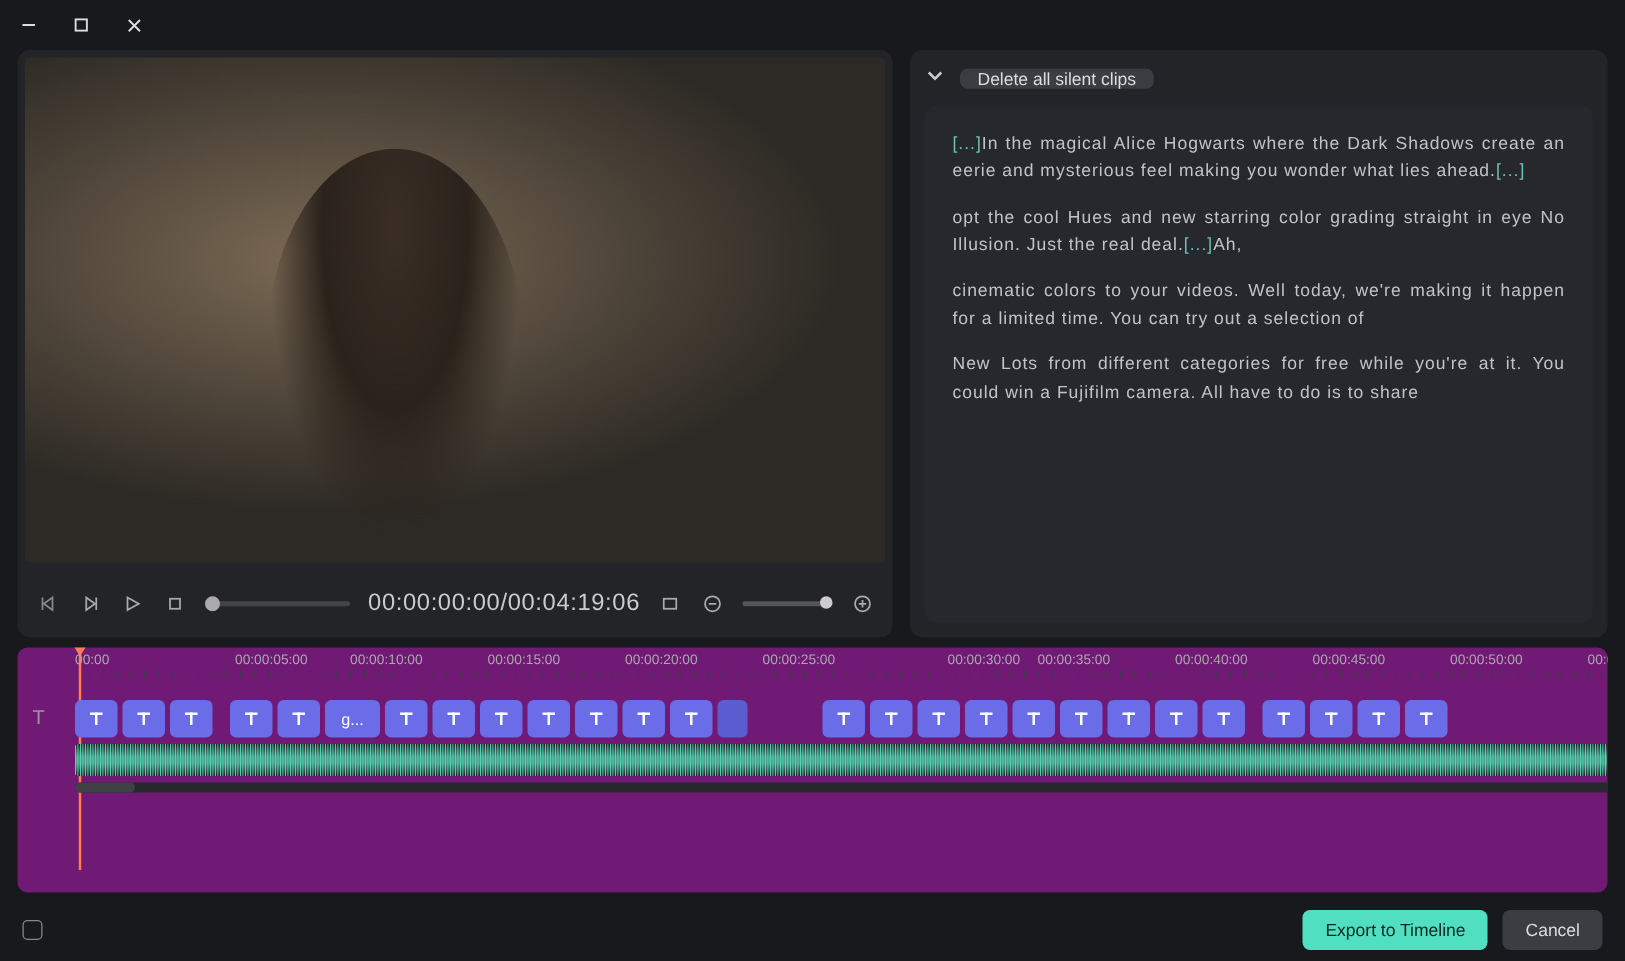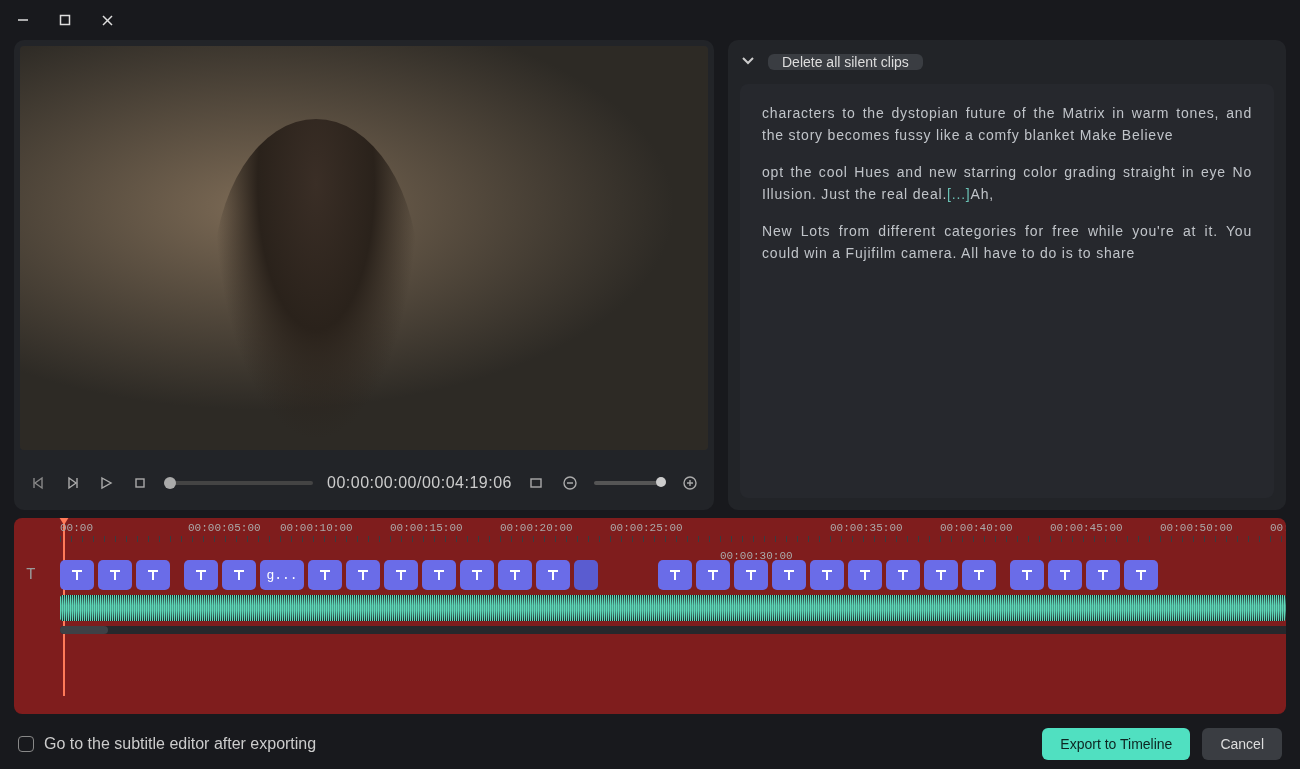--- a/index.html
+++ b/index.html
@@ -95,21 +95,21 @@
 .seek-thumb {
   position: absolute;
   left: 0;
   top: -4px;
   width: 12px;
   height: 12px;
   background: #aaa;
   border-radius: 50%;
 }
 .timecode {
-  font-size: 16px;
+  font-size: 19px;
   color: #ccc;
   letter-spacing: .5px;
 }
 .zoom-slider {
   width: 72px;
   height: 4px;
   background: #555;
   border-radius: 2px;
   position: relative;
 }
@@ -184,26 +184,25 @@
   position: relative;
 }
 .transcript-body::-webkit-scrollbar { width: 7px; }
 .transcript-body::-webkit-scrollbar-thumb { background: #4a4d52; border-radius: 3px; }
 .token { color: #6ac2b5; }
 .para { margin-bottom: 14px; }
 
 .timeline-panel {
   margin: 8px 14px 0;
   height: 196px;
-  background: #7f1d1d;
+  background: #701a75;
   border-radius: 8px;
   padding: 4px 0 6px 0;
   position: relative;
   overflow: hidden;
-  font-family: Liberation Mono, monospace;
 }
 .ruler {
   display: flex;
   margin-left: 46px;
   height: 32px;
   position: relative;
 }
 .ruler .tick {
   position: absolute;
   top: 0;
@@ -440,37 +439,38 @@
   </div>
 
   <div class="transcript-panel">
     <div class="transcript-header">
       <div class="chev"><svg width="16" height="16" viewBox="0 0 16 16">
             <polyline points="3,6 8,11 13,6" fill="none" stroke="currentColor" stroke-width="2"></polyline>
           </svg></div>
       <button class="delete-btn">Delete all silent clips</button>
     </div>
     <div class="transcript-body">
-      <div class="para"> characters to the dystopian future of the Matrix in  warm tones, and the story becomes fussy like a comfy blanket  Make Believe</div>
+      <div class="para"><span class="token">[...]</span><span>In the magical Alice  Hogwarts where the Dark Shadows create an eerie and mysterious feel making you wonder what lies ahead.</span><span class="token">[...]</span></div>
       <div class="para"><span> opt  the cool Hues and new starring color grading straight in  eye No Illusion. Just the real deal.</span><span class="token">[...]</span><span>Ah,</span></div>
+      <div class="para"> cinematic colors to your videos. Well today, we're making it happen for a limited time. You can try out a selection of</div>
       <div class="para"> New Lots from different categories for free while you're at it. You could win a Fujifilm camera. All  have to do is to share</div>
     </div>
   </div>
 </div>
 
 <div class="timeline-panel">
   <div class="playhead"></div>
   <div class="ruler" id="ruler">
       <div class="tick" style="left: 0px;">00:00</div>
       <div class="tick" style="left: 128px;">00:00:05:00</div>
       <div class="tick" style="left: 220px;">00:00:10:00</div>
       <div class="tick" style="left: 330px;">00:00:15:00</div>
       <div class="tick" style="left: 440px;">00:00:20:00</div>
       <div class="tick" style="left: 550px;">00:00:25:00</div>
-      <div class="tick" style="left: 660px; margin-top: 28px;">00:00:30:00</div>
+      <div class="tick" style="left: 698px;">00:00:30:00</div>
       <div class="tick" style="left: 770px;">00:00:35:00</div>
       <div class="tick" style="left: 880px;">00:00:40:00</div>
       <div class="tick" style="left: 990px;">00:00:45:00</div>
       <div class="tick" style="left: 1100px;">00:00:50:00</div>
       <div class="tick" style="left: 1210px;">00:00:55:0</div>
     </div>
   <div class="ruler-minor" id="ruler-minor">
       <div class="m" style="left: 0px;"></div>
       <div class="m" style="left: 11px;"></div>
       <div class="m" style="left: 22px;"></div>
@@ -749,17 +749,16 @@
     <div class="wave"></div>
   </div>
 
   <div class="scroll">
       <div class="scroll-thumb"></div>
     </div>
 </div>
 
 <div class="footer">
   <div class="chk"></div>
-  <div>Go to the subtitle editor after exporting</div>
   <div class="spacer"></div>
   <button class="primary-btn">Export to Timeline</button>
   <button class="secondary-btn">Cancel</button>
 </div>
 
 </body></html>

